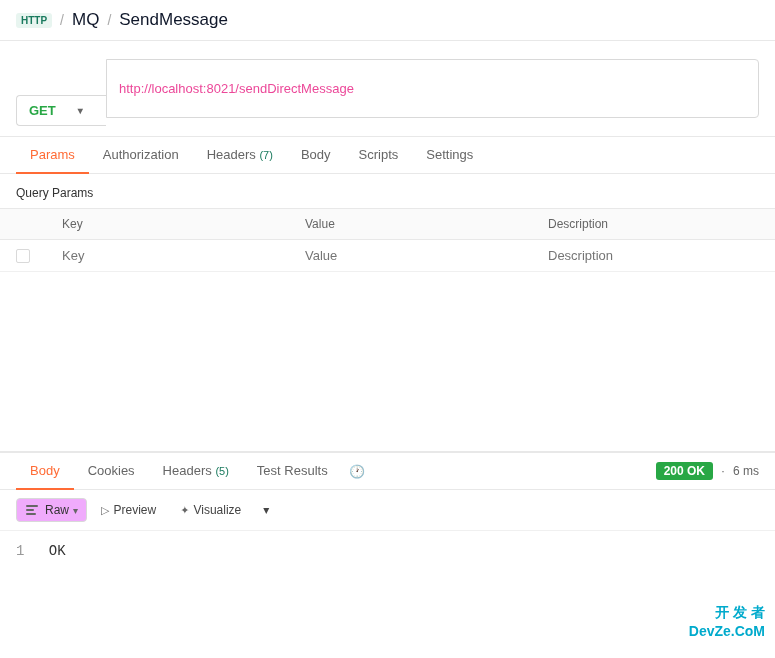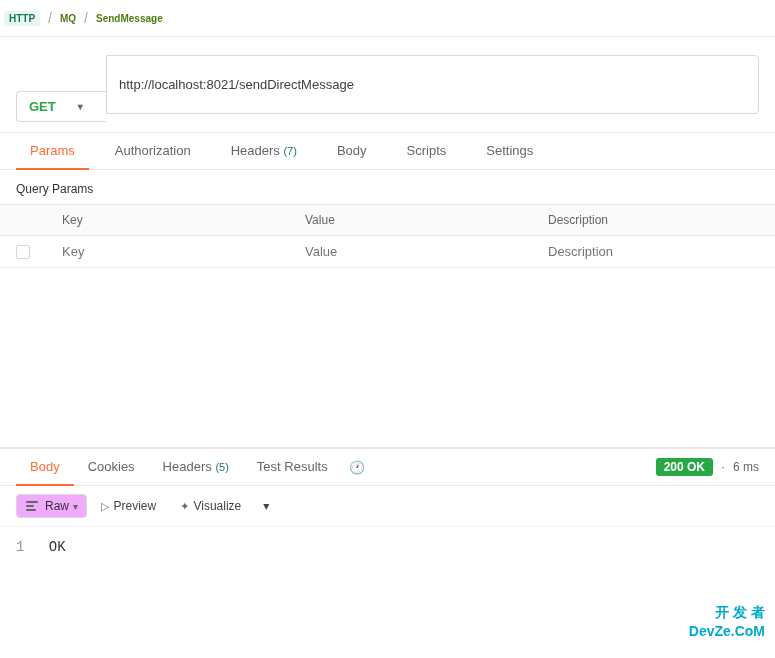--- a/index.html
+++ b/index.html
@@ -1,31 +1,31 @@
 <!DOCTYPE html>
 <html><head>
   <meta charset="utf-8">
   <style>
     * { box-sizing: border-box; margin: 0; padding: 0; }
     body { font-family: -apple-system, BlinkMacSystemFont, 'Segoe UI', sans-serif; font-size: 13px; background: #fff; color: #333; width: 775px; height: 658px; overflow: hidden; }
 
     
-    .top-bar { display: flex; align-items: center; padding: 10px 4px; border-bottom: 1px solid #e8e8e8; gap: 8px; }
+    .top-bar { display: flex; align-items: center; padding: 10px 16px; border-bottom: 1px solid #e8e8e8; gap: 8px; }
     .top-bar .http-badge { background: #e8f5f0; color: #1a7a5e; font-size: 10px; font-weight: bold; border-radius: 3px; padding: 2px 5px; display: inline-block; }
     .top-bar .breadcrumb-sep { color: #aaa; font-size: 14px; }
-    .top-bar .breadcrumb-name { font-weight: 700; font-size: 10px; color: #4d7c0f; }
+    .top-bar .breadcrumb-name { font-weight: 400; font-size: 17px; color: #0f172a; }
 
     
     .url-bar { display: flex; align-items: center; padding: 10px 16px; border-bottom: 1px solid #e8e8e8; gap: 0; }
     .method-select { display: flex; align-items: center; gap: 22px; background: #fff; border: 1px solid #d9d9d9; border-right: none; border-radius: 4px 0 0 4px; padding: 7px 12px; cursor: pointer; font-size: 13px; font-weight: 600; color: #28a745; min-width: 90px; margin-top: 44px; }
     .method-select .chevron { color: #666; font-size: 10px; }
-    .url-input { flex: 1; border: 1px solid #d9d9d9; border-radius: 0 4px 4px 0; padding: 21px 12px; font-size: 13px; color: #404040; outline: none; }
-
-    
-    .tabs { display: flex; align-items: center; padding: 0 16px; border-bottom: 1px solid #e8e8e8; gap: 12px; }
+    .url-input { flex: 1; border: 1px solid #d9d9d9; border-radius: 0 4px 4px 0; padding: 21px 12px; font-size: 13px; color: #ec4899; outline: none; }
+
+    
+    .tabs { display: flex; align-items: center; padding: 0 16px; border-bottom: 1px solid #e8e8e8; gap: 0; }
     .tab { padding: 10px 14px; font-size: 13px; color: #666; cursor: pointer; position: relative; border-bottom: 2px solid transparent; margin-bottom: -1px; }
     .tab.active { color: #ff6b35; border-bottom: 2px solid #ff6b35; font-weight: 500; }
     .tab .badge { font-size: 11px; color: #1a7a5e; }
 
     
     .content-area { padding: 0; }
     .section-title { padding: 12px 16px 8px; font-size: 12px; font-weight: 400; color: #333; }
 
     
     .params-table { width: 100%; border-collapse: collapse; }

